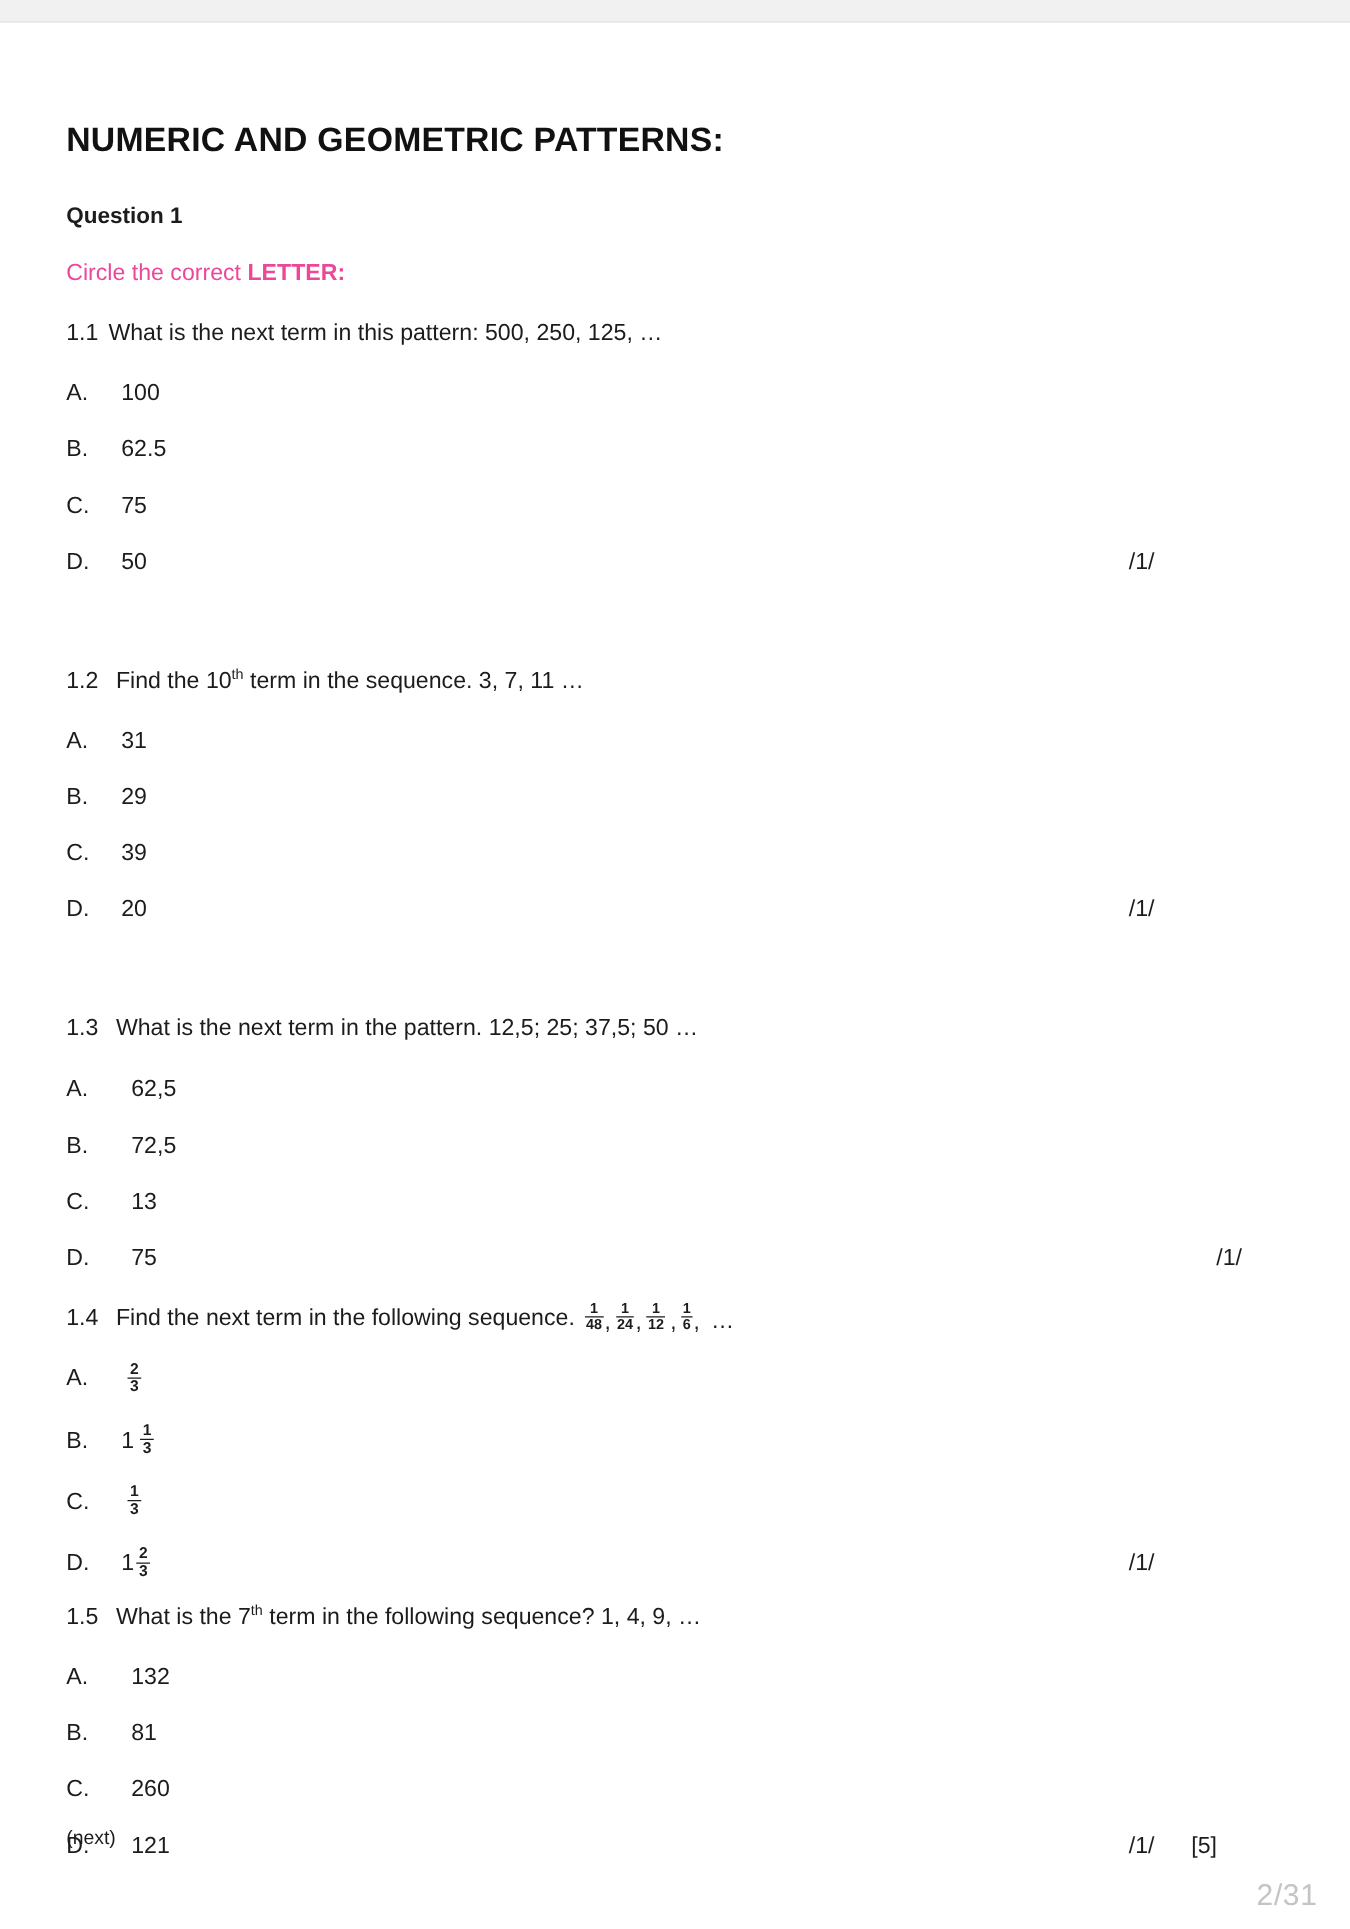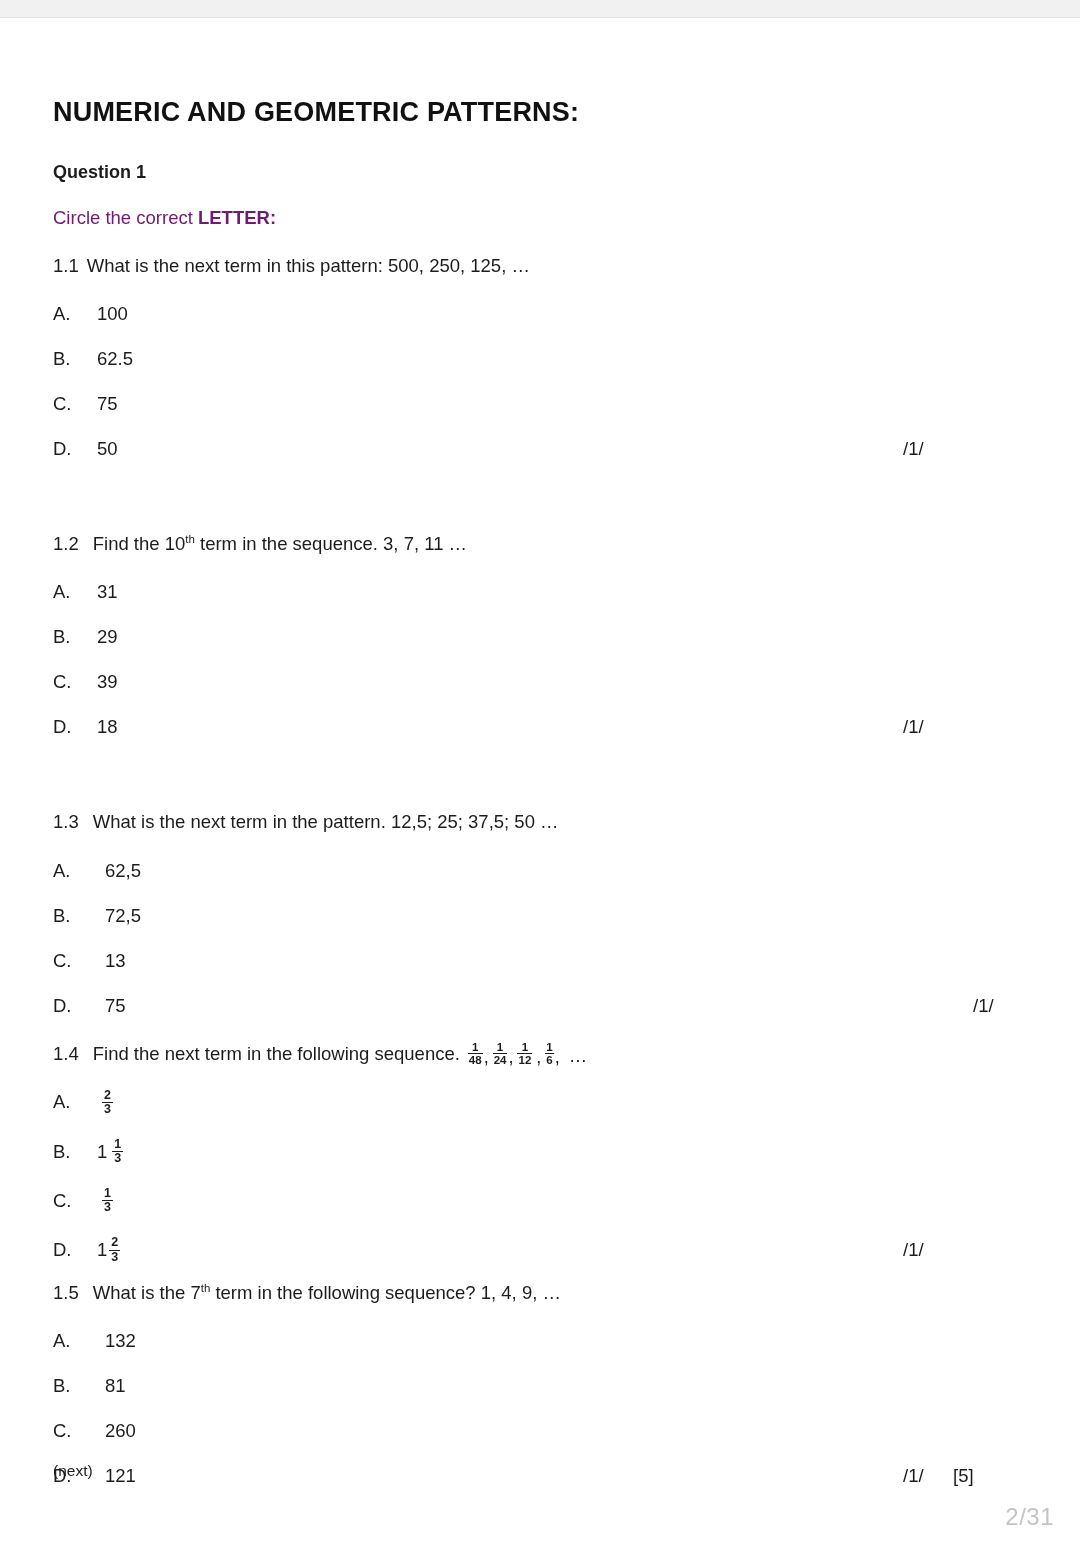--- a/index.html
+++ b/index.html
@@ -54,21 +54,21 @@
   .q-heading {
     font-size: 18px;
     font-weight: bold;
     margin: 0 0 24px 0;
     color: #1c1c1c;
   }
 
   .instruction {
     font-size: 18.5px;
     margin: 0 0 26px 0;
-    color: #701a75;
+    color: #ec4899;
   }
   .instruction b { font-weight: bold; }
 
   .question-block { margin-bottom: 0; }
 
   .q-text {
     font-size: 18.5px;
     line-height: 1.2;
     margin: 0 0 24px 0;
     color: #1c1c1c;
@@ -248,21 +248,21 @@
         <li class="opt-row">
           <span class="opt-letter">B.</span>
           <span class="opt-val">29</span>
         </li>
         <li class="opt-row">
           <span class="opt-letter">C.</span>
           <span class="opt-val">39</span>
         </li>
         <li class="opt-row">
           <span class="opt-letter">D.</span>
-          <span class="opt-val">18</span>
+          <span class="opt-val">20</span>
           <span class="mark" style="left:850px;">/1/</span>
         </li>
       </ul>
     </div>
 
     <div style="height:52px;"></div>
 
     <div class="question-block">
       <div class="q-text">
         <span class="q-num">1.3</span>

